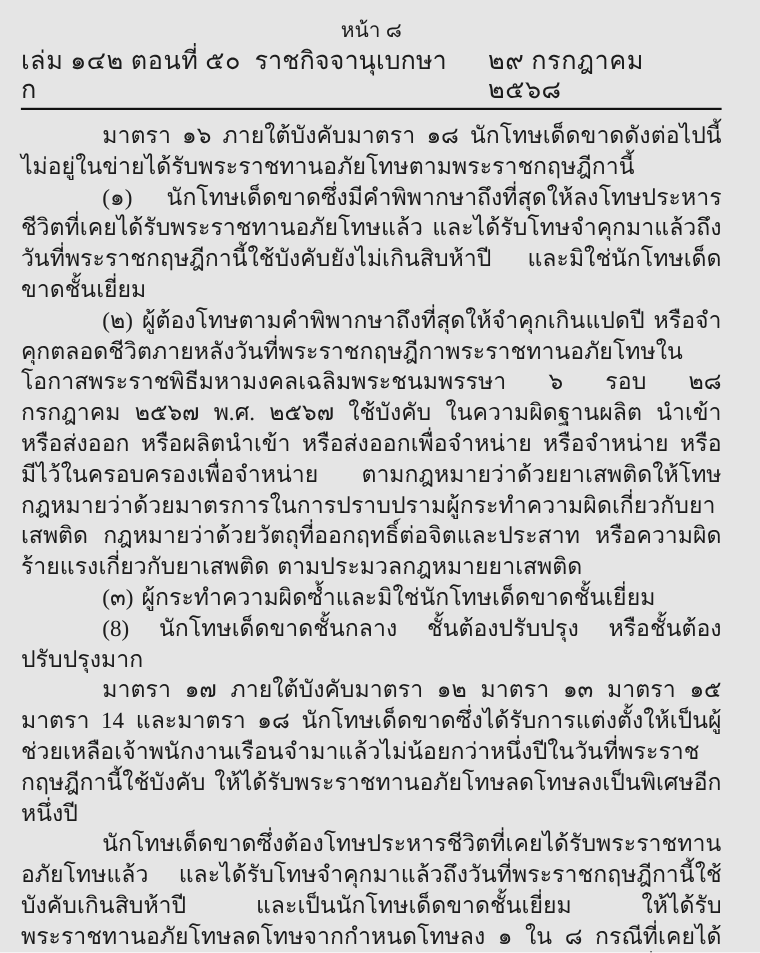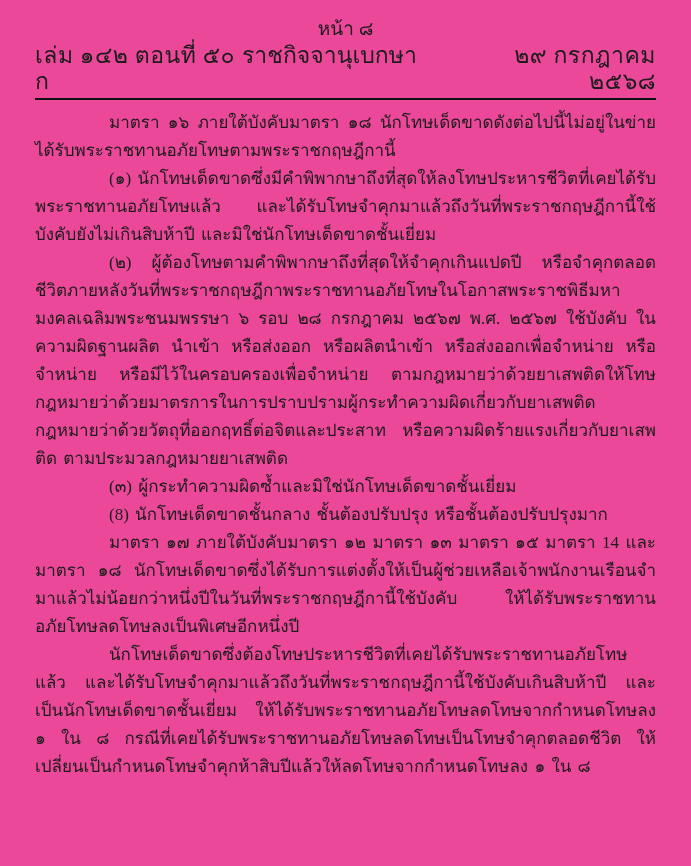--- a/index.html
+++ b/index.html
@@ -5,53 +5,53 @@
   html, body {
     margin: 0;
     padding: 0;
     background: #ffffff;
   }
   .page {
     position: relative;
     width: 691px;
     height: 866px;
     box-sizing: border-box;
-    background: #ec4899;
+    background: #e5e5e5;
     color: #1c1c1c;
     font-family: "Liberation Serif", "DejaVu Serif", serif;
-    padding: 16px 35px 10px 35px;
+    padding: 16px 35px 10px 19px;
     overflow: hidden;
   }
   .page-no {
     text-align: center;
     font-size: 19px;
     line-height: 26px;
   }
   .masthead {
     display: flex;
     justify-content: space-between;
     align-items: baseline;
     font-size: 23px;
     line-height: 26px;
     margin-top: 1px;
   }
   .masthead .left  { flex: 1 1 0; text-align: left;  letter-spacing: 0.5px; }
   .masthead .mid   { flex: 1 1 0; text-align: left; }
-  .masthead .right { flex: 1 1 0; text-align: right; letter-spacing: 0.5px; }
+  .masthead .right { flex: 1 1 0; letter-spacing: 0.5px; }
   .rule {
     border: 0;
     border-top: 2px solid #111;
     margin: 3px 0 0 0;
   }
   .doc-body {
     margin-top: 9px;
   }
   .doc-body p {
     margin: 0;
-    font-size: 17px;
+    font-size: 21px;
     line-height: 28px;
     text-align: justify;
     text-indent: 74px;
     word-spacing: 2px;
   }
 </style>
 </head>
 <body>
 
 <div class="page">

